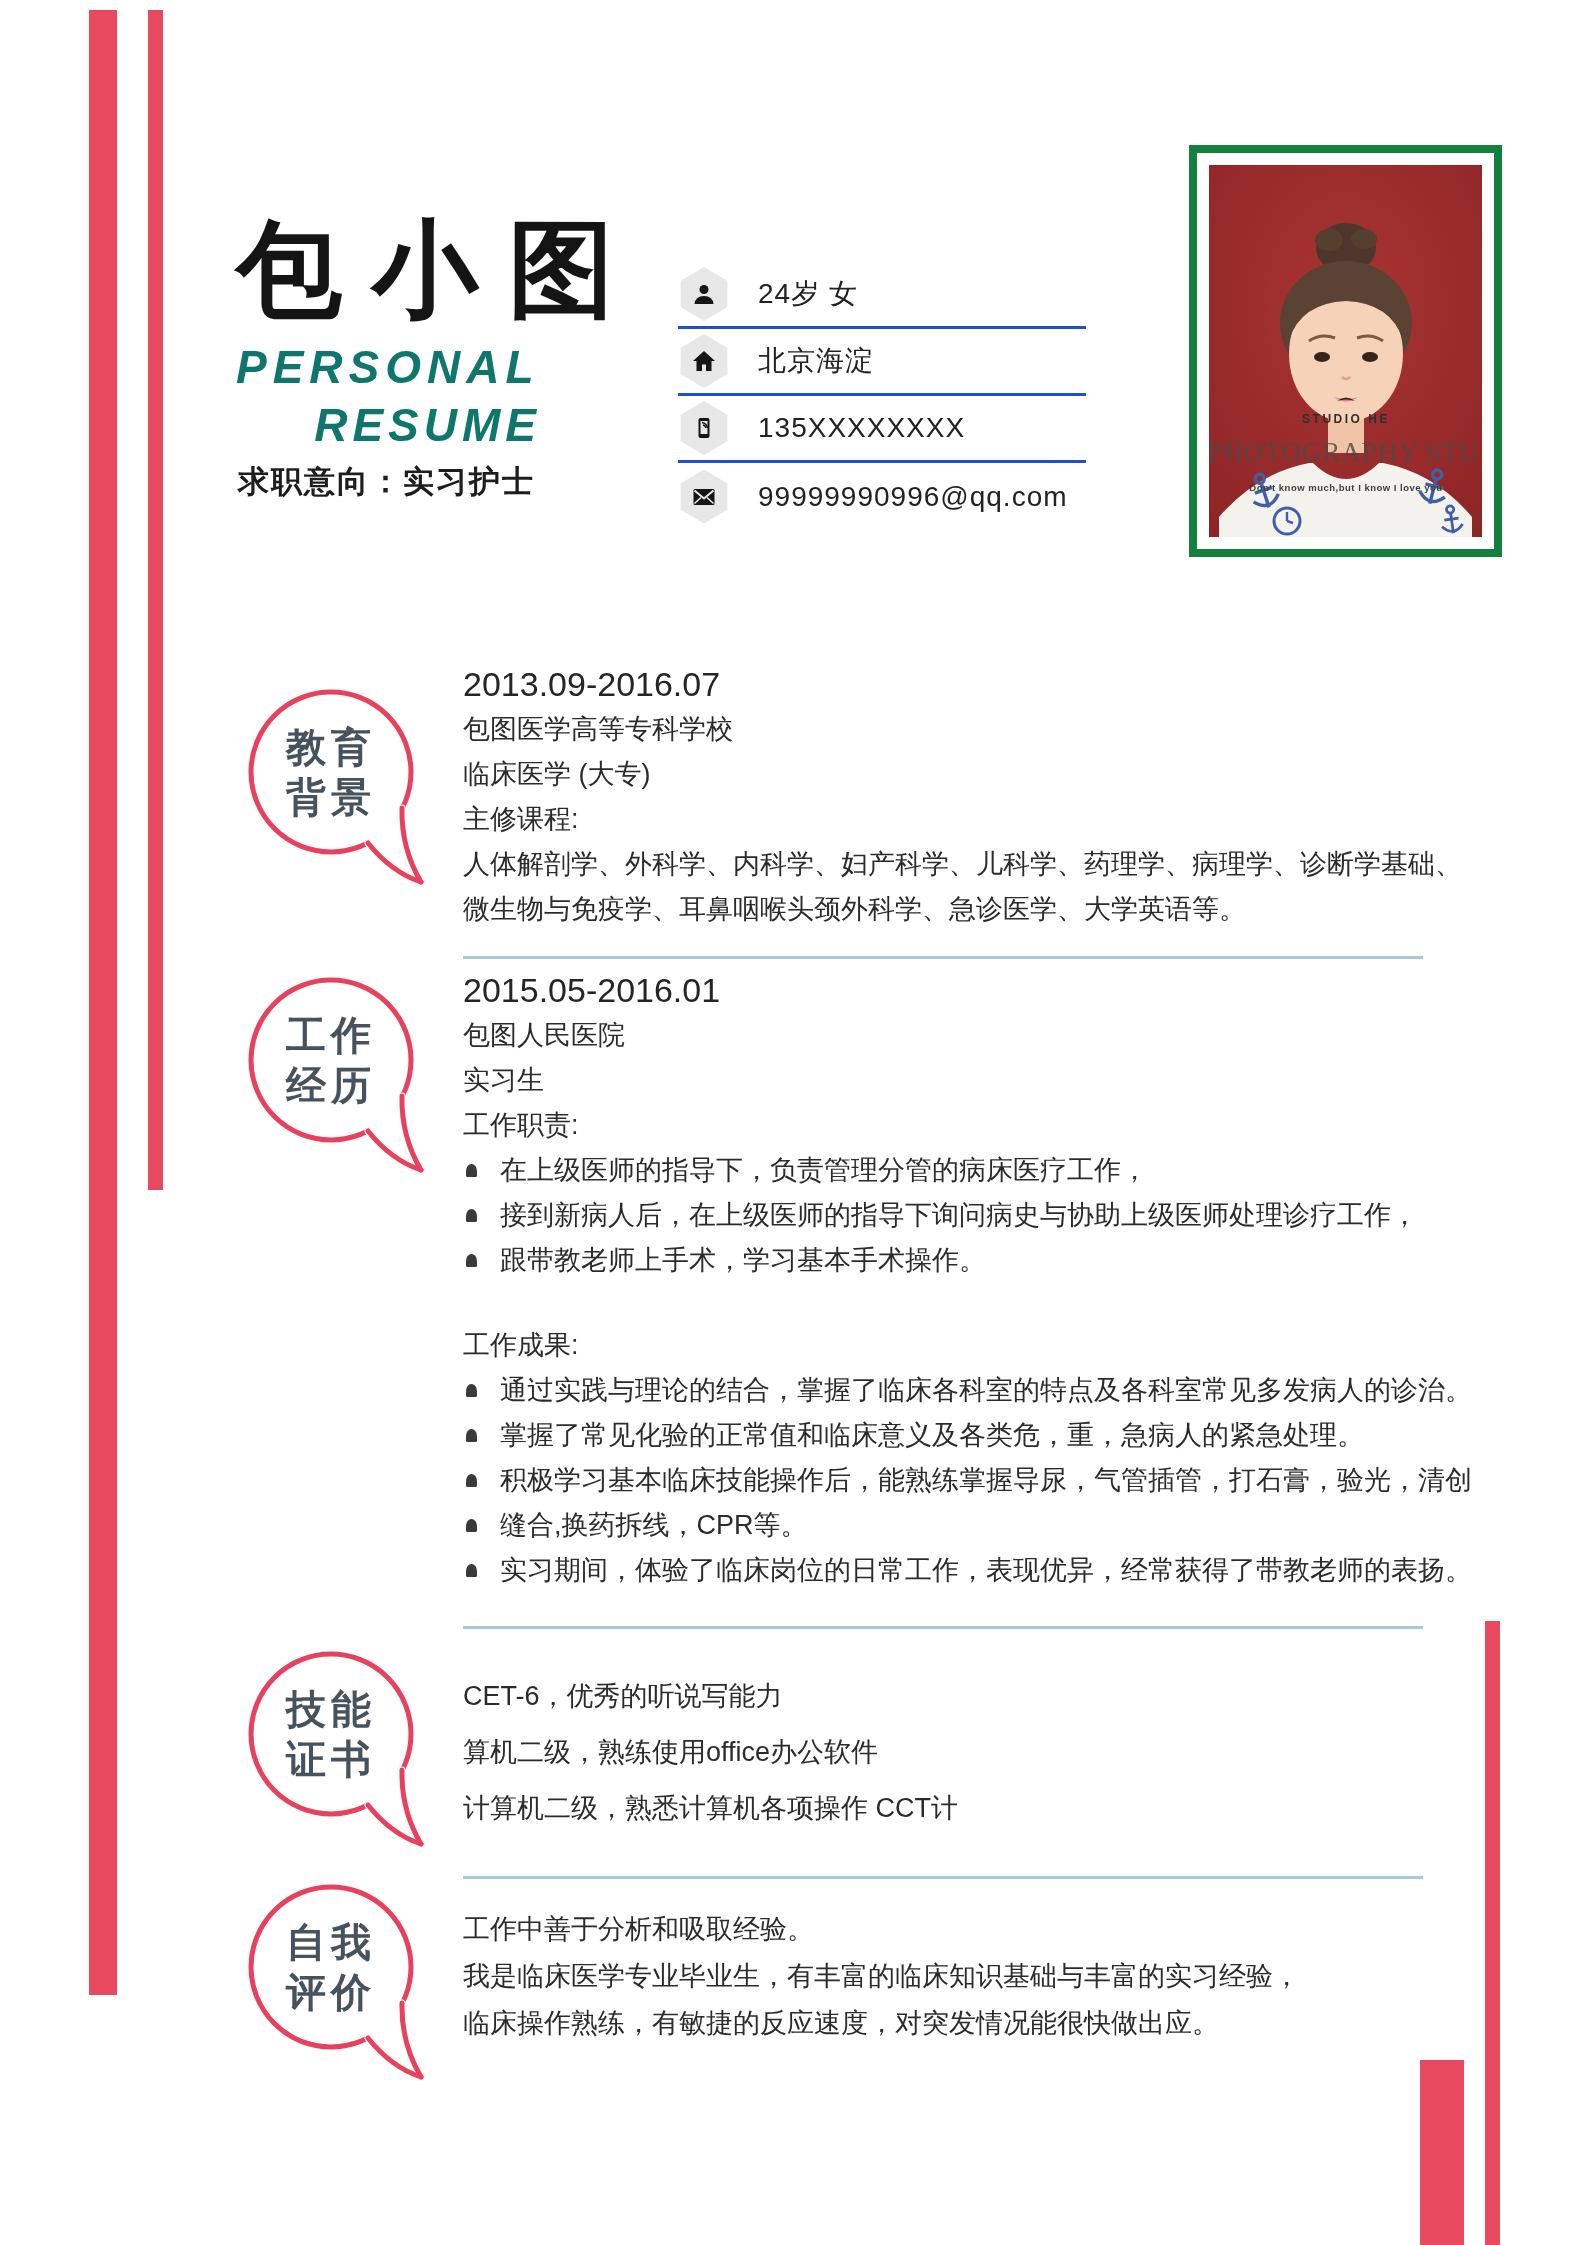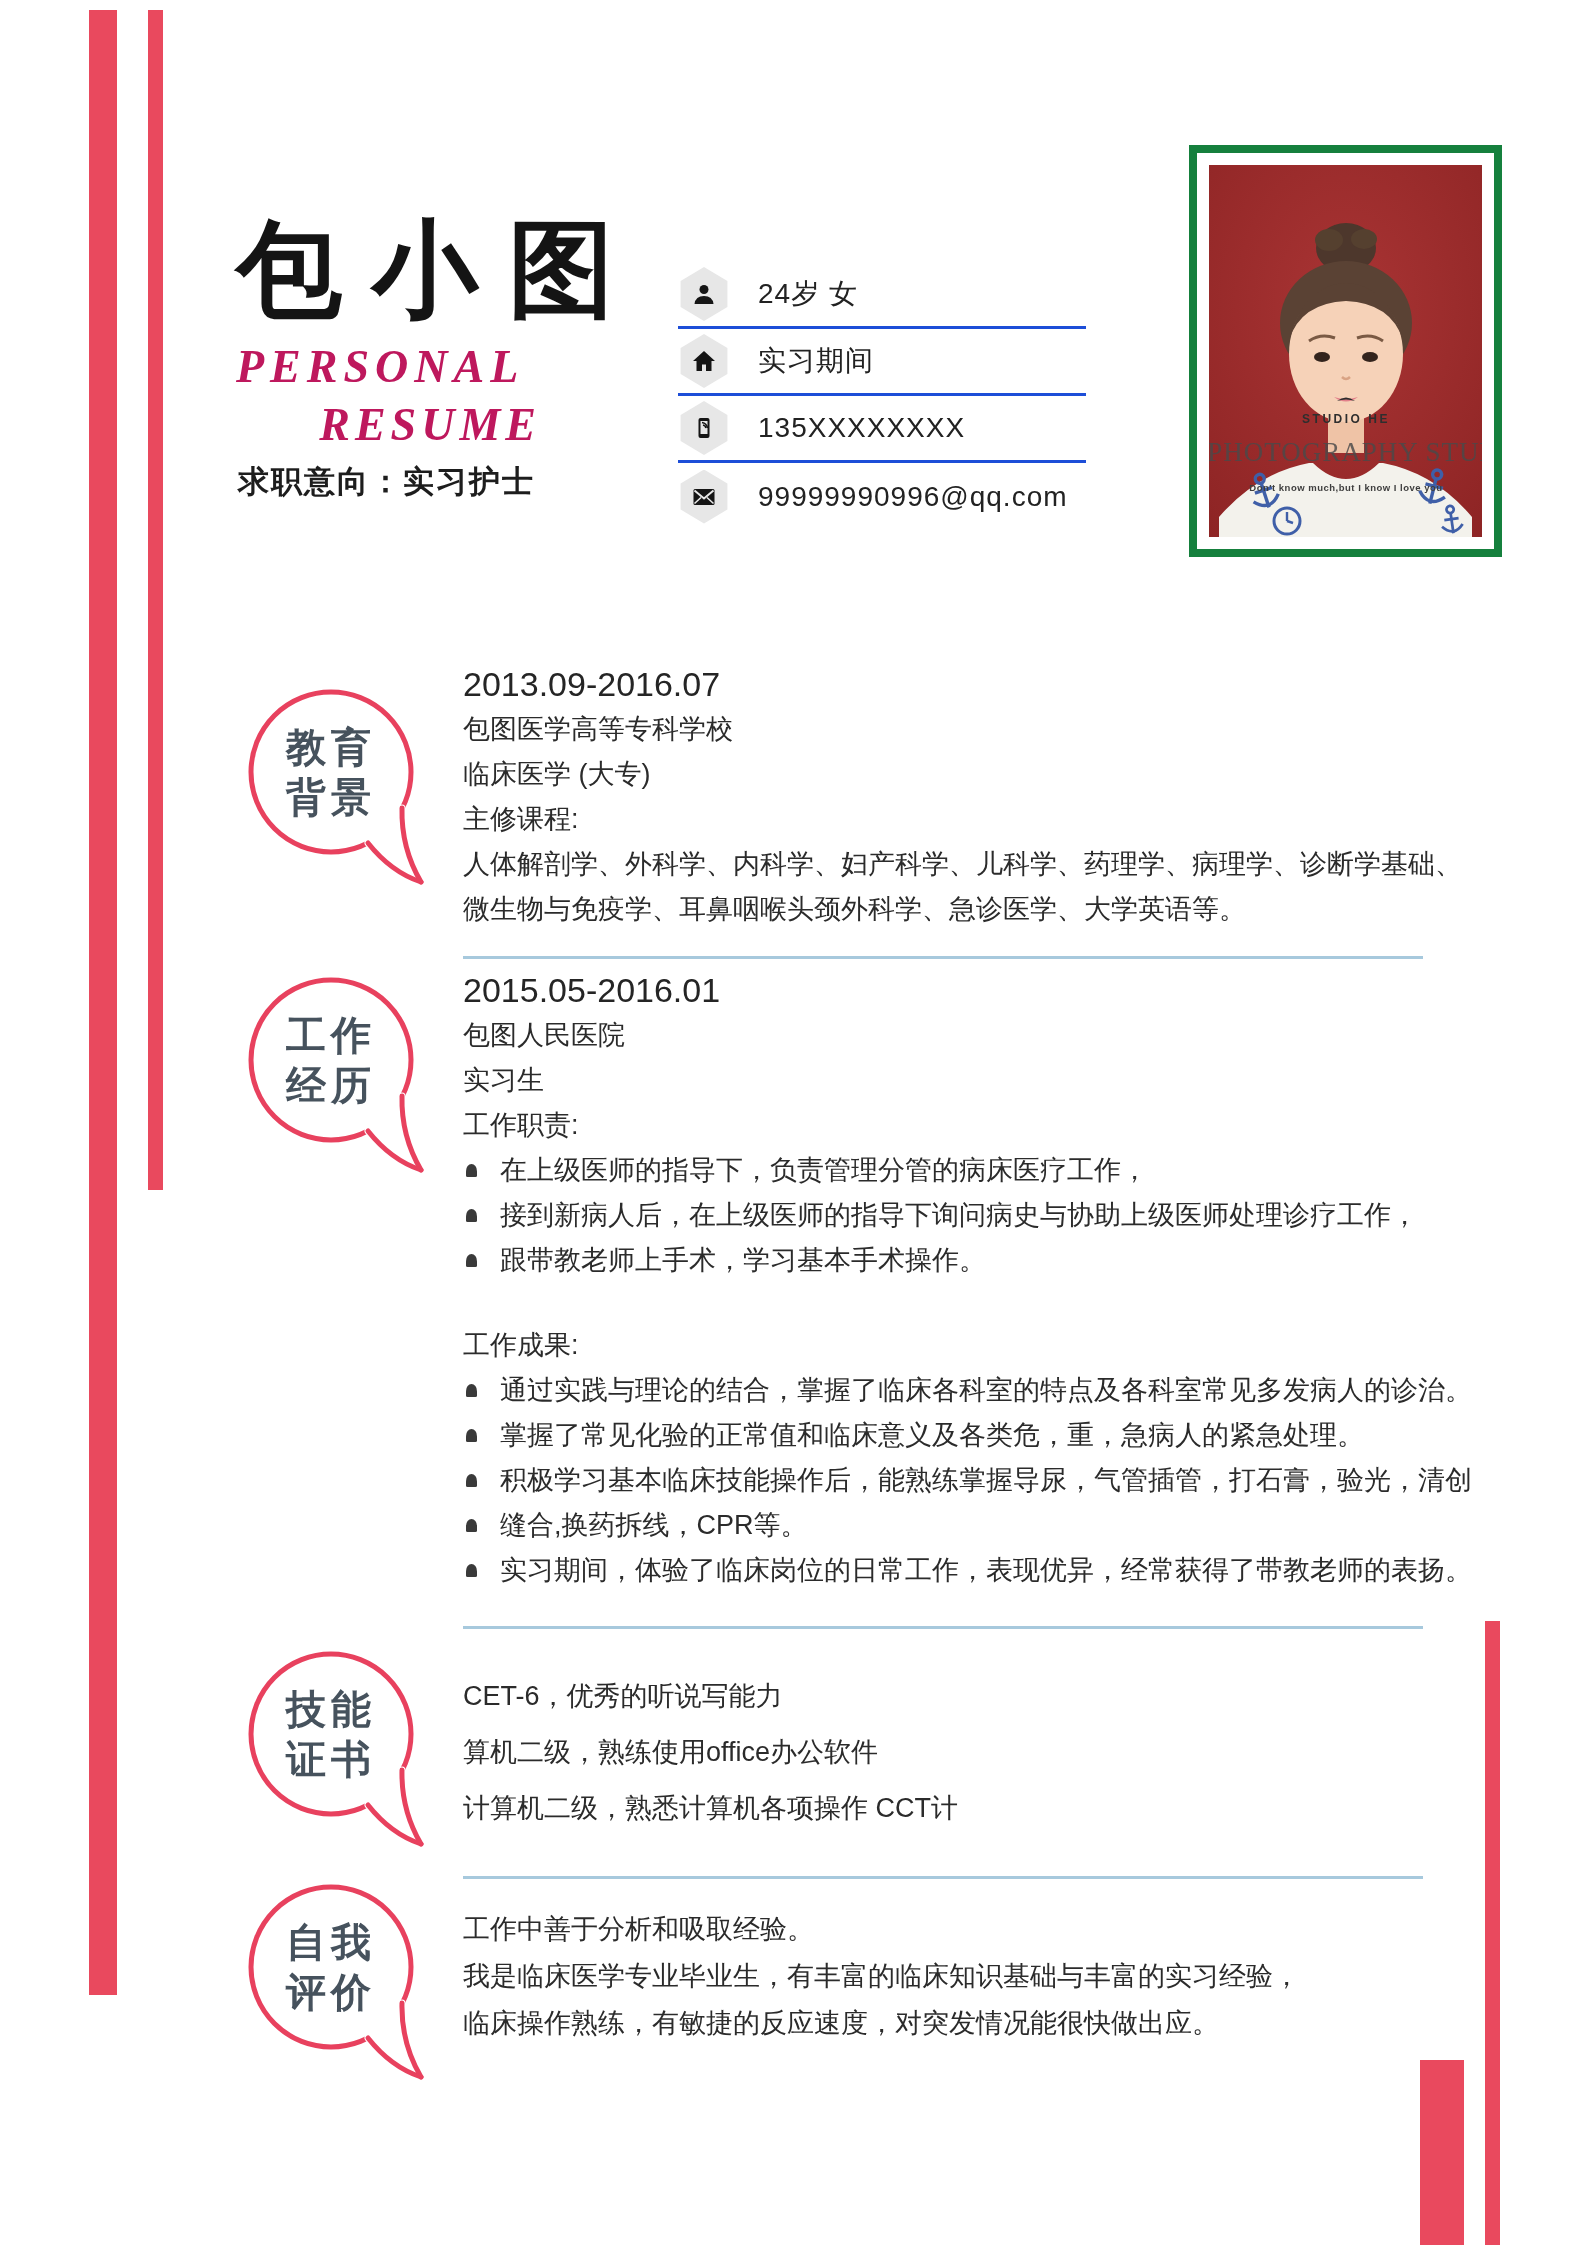--- a/index.html
+++ b/index.html
@@ -11,22 +11,22 @@
   .bar { position:absolute; background:#e9495e; }
   .bar-left-thick  { left:89px;  top:10px;   width:28px; height:1985px; }
   .bar-left-thin   { left:148px; top:10px;   width:15px; height:1180px; }
   .bar-right-thin  { left:1485px;top:1621px; width:15px; height:624px; }
   .bar-right-thick { left:1420px;top:2060px; width:44px; height:185px; }
 
   
   .name { position:absolute; left:236px; top:214px; font-size:106px; font-weight:700;
           color:#141414; letter-spacing:30px; line-height:1.05; white-space:nowrap; }
   .title-en { position:absolute; left:236px; top:342px; width:305px;
-              font-family:Liberation Serif, serif; font-style:italic; font-weight:700;
-              color:#be185d; font-size:46px; line-height:50px; letter-spacing:6px; }
+              font-family:Liberation Sans, sans-serif; font-style:italic; font-weight:700;
+              color:#0f766e; font-size:46px; line-height:50px; letter-spacing:6px; }
   .title-en .l2 { text-align:right; margin-top:8px; letter-spacing:5px; }
   .objective { position:absolute; left:238px; top:461px; font-size:31px; font-weight:600;
                color:#1d1d1d; letter-spacing:2px; white-space:nowrap; }
 
   
   .contact { position:absolute; left:678px; top:262px; width:408px; }
   .contact .row { display:flex; align-items:center; height:67px; gap:28px; }
   .contact .row.u { border-bottom:3px solid #1d4ed8; }
   .hex { width:52px; height:54px; background:#e7e7e7; flex:0 0 auto;
          clip-path:polygon(50% 0%,95% 26%,95% 74%,50% 100%,5% 74%,5% 26%);
@@ -94,21 +94,21 @@
           </svg>
       </span>
       <span class="ctext">24岁  女</span>
     </div>
     <div class="row u">
       <span class="hex">
         <svg width="26" height="26" viewBox="0 0 26 26" fill="#151515">
             <path d="M13 3 L24 13 H20.5 V23 H15 V16.5 H11 V23 H5.5 V13 H2 Z"></path>
           </svg>
       </span>
-      <span class="ctext">实习期间</span>
+      <span class="ctext">北京海淀</span>
     </div>
     <div class="row u">
       <span class="hex">
         <svg width="26" height="26" viewBox="0 0 26 26">
             <rect x="7.5" y="3" width="11" height="20" rx="2" fill="#151515"></rect>
             <rect x="9.5" y="6" width="7" height="13" fill="#e7e7e7"></rect>
             <path d="M12 10 a4 4 0 0 1 3 3" stroke="#151515" fill="none" stroke-width="1.6"></path>
             <path d="M11 7.5 a7 7 0 0 1 5.5 5.5" stroke="#151515" fill="none" stroke-width="1.6"></path>
           </svg>
       </span>

